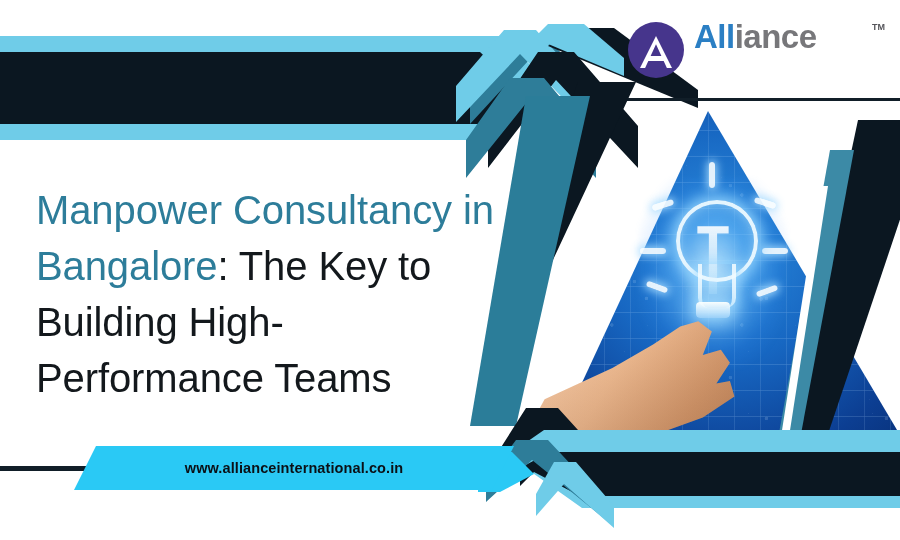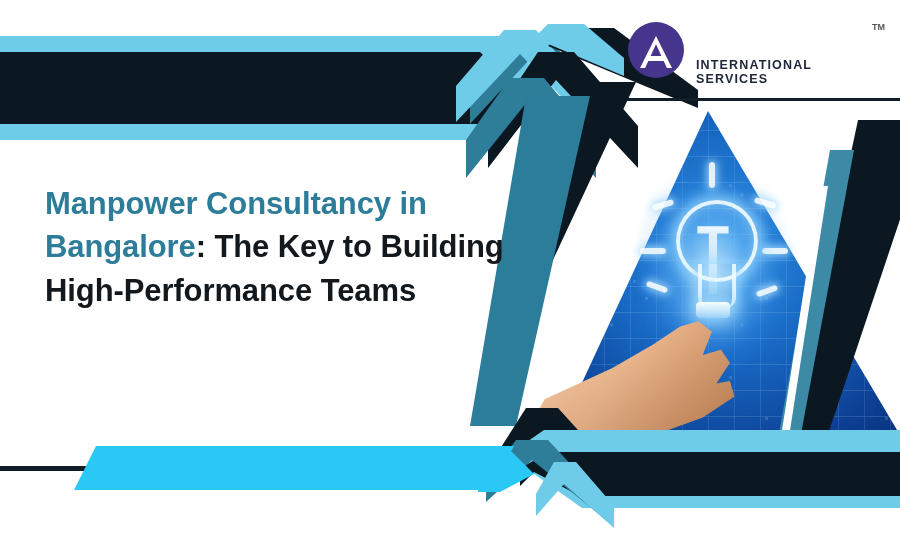--- a/index.html
+++ b/index.html
@@ -208,24 +208,24 @@
   }
   .mid-white-right {
     left: 776px; top: 186px;
     width: 70px; height: 270px;
     background: #ffffff;
     clip-path: polygon(44px 0, 52px 0, 10px 270px, 2px 270px);
   }
 
   
   .headline {
-    left: 45px; top: 182px;
+    left: 36px; top: 182px;
     width: 470px;
-    font-size: 31px;
-    font-weight: 700;
+    font-size: 40px;
+    font-weight: 400;
     line-height: 1.40;
     letter-spacing: -.1px;
     color: #13181C;
   }
   .hl-accent { color: #2D7D9A; }
 
   
   .logo { left: 628px; top: 18px; width: 258px; height: 66px; }
   .logo-mark {
     position: absolute; left: 0; top: 4px;
@@ -361,27 +361,28 @@
 
   <div class="layer headline">
     <span class="hl-accent">Manpower Consultancy in Bangalore</span><span>: The Key to Building High-Performance Teams</span>
   </div>
 
   <div class="layer logo">
     <div class="logo-mark">
       <div class="logo-mark-a"></div>
       <div class="logo-mark-bar"></div>
     </div>
+    <div class="logo-word"><span class="lw-blue">A</span><span class="lw-blue">ll</span><span class="lw-gray">iance</span></div>
     <div class="logo-tm">TM</div>
-    <div class="logo-sub">INTERNATIONAL SERVICES</div>
   </div>
 
   <div class="layer br-dark-2"></div>
   <div class="layer br-cyan-1"></div>
   <div class="layer br-dark-1"></div>
   <div class="layer br-teal-1"></div>
   <div class="layer br-cyan-3"></div>
   <div class="layer br-cyan-2"></div>
 
   <div class="layer foot-rule"></div>
   <div class="layer foot-bar"></div>
+  <div class="layer foot-text">www.allianceinternational.co.in</div>
 
 </div>
 
 </body></html>

